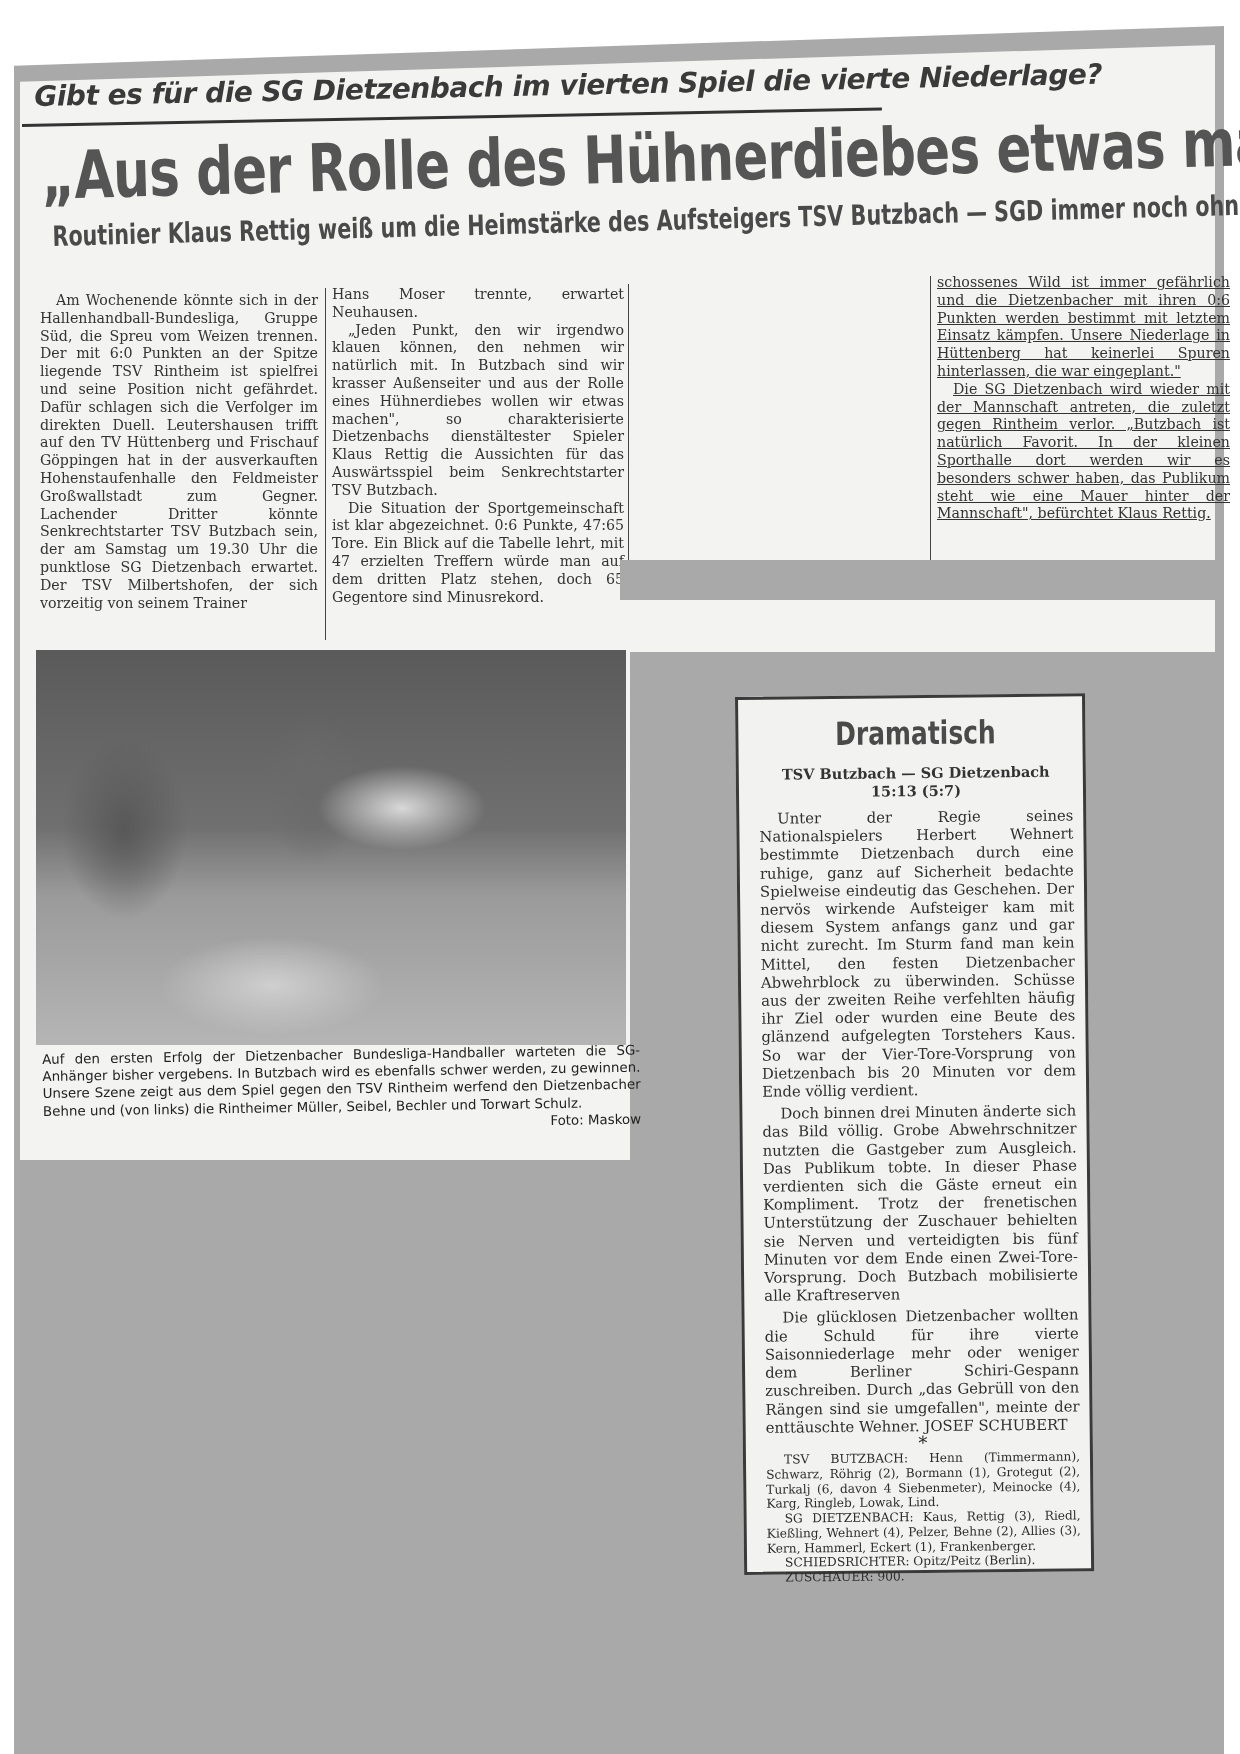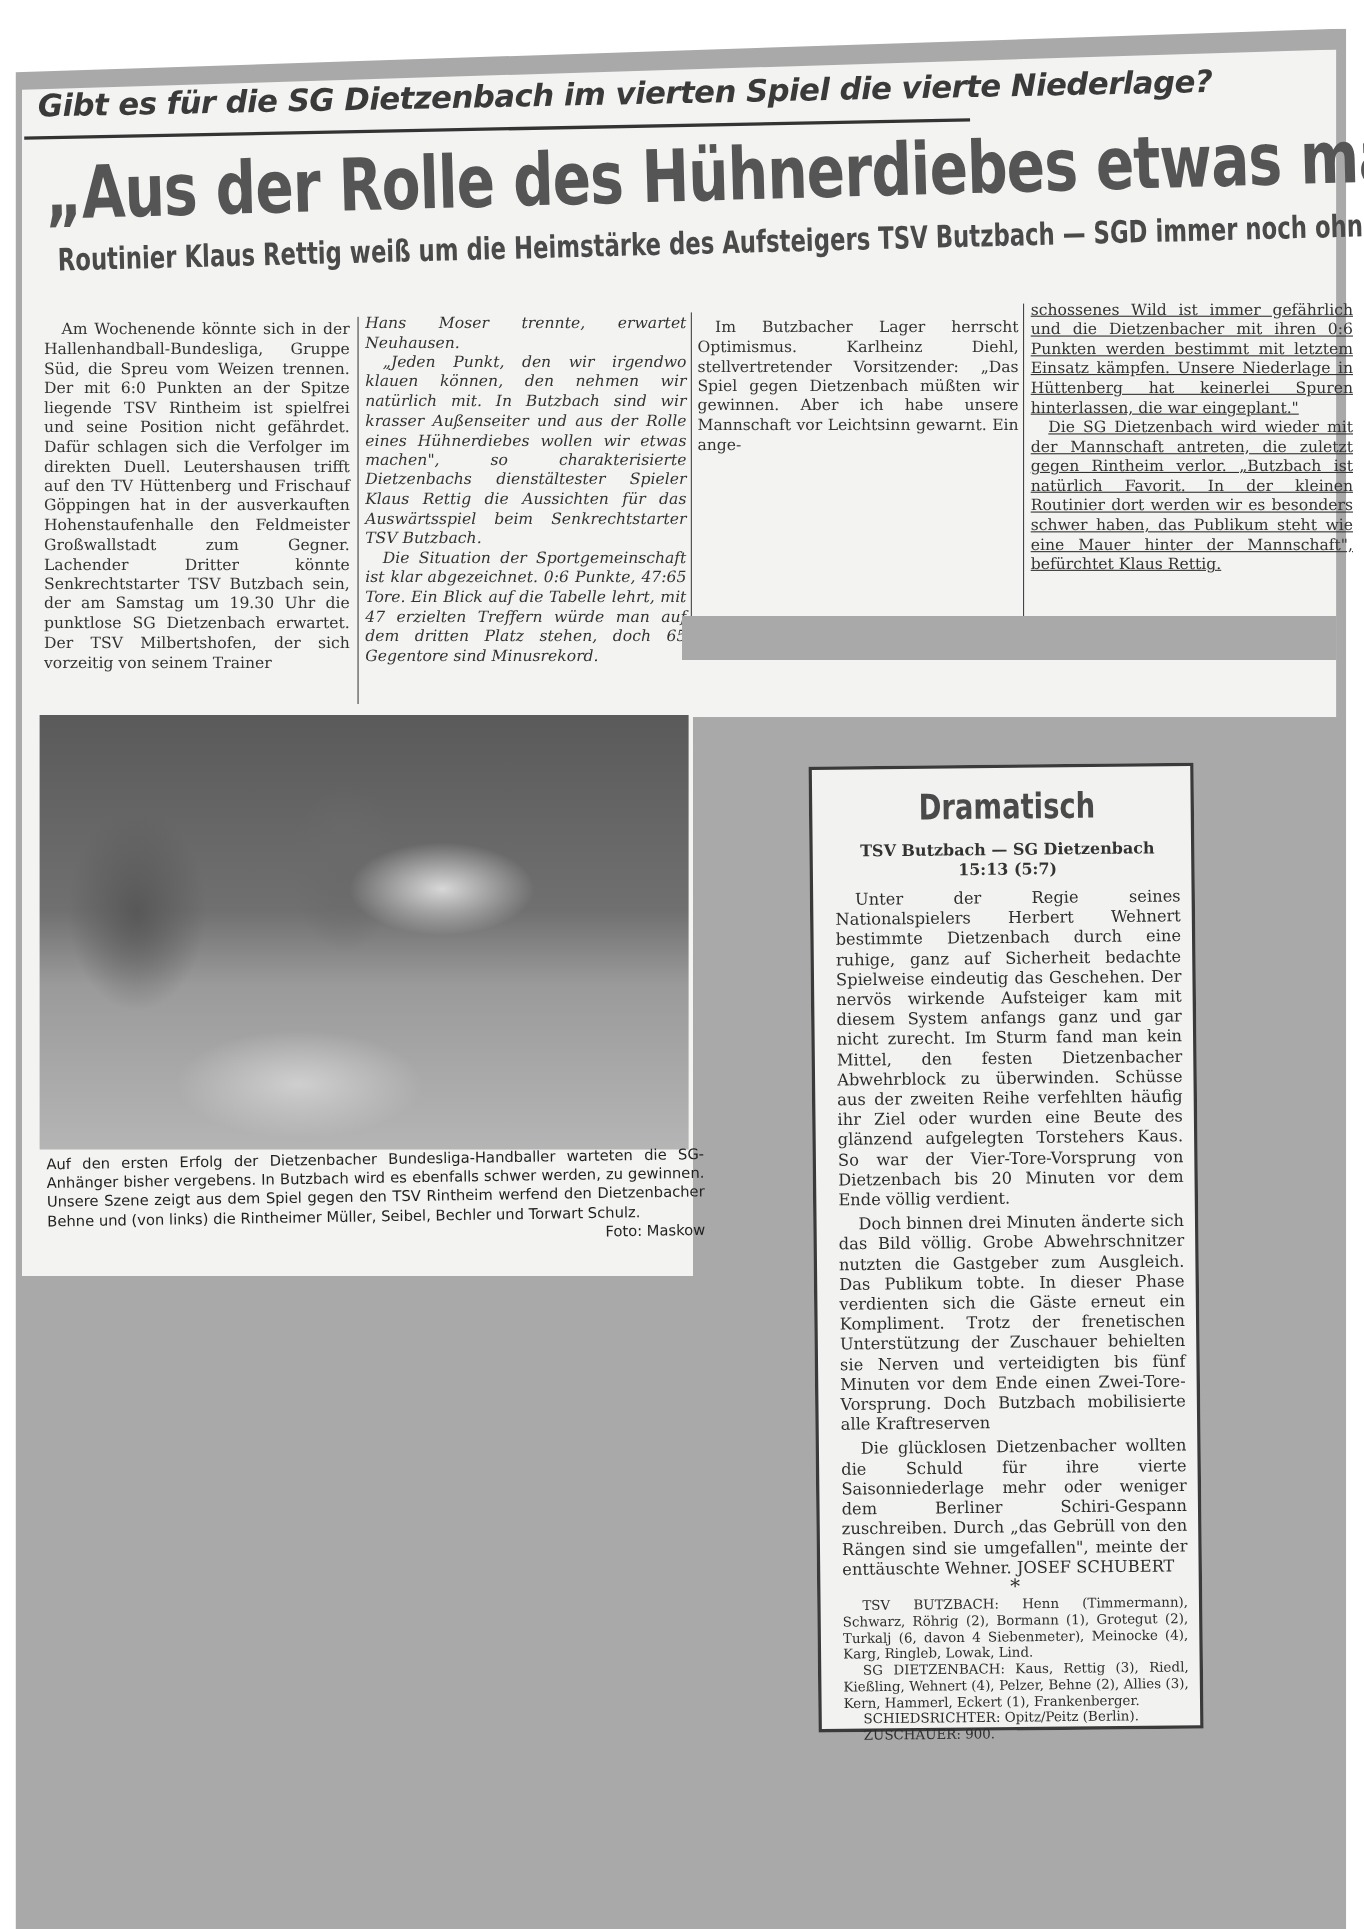--- a/index.html
+++ b/index.html
@@ -53,21 +53,21 @@
     white-space:nowrap;
   }
   .col {
     position:absolute; font-size:14.2px; line-height:17.8px; text-align:justify;
     color:#333;
   }
   .col p { margin:0; text-indent:16px; }
   .col p.noindent { text-indent:0; }
   .col-rule { position:absolute; width:1px; background:#444; }
   .c1 { left:40px; top:292px; width:278px; }
-  .c2 { left:332px; top:286px; width:292px;font-style:italic; }
+  .c2 { left:332px; top:286px; width:292px; }
   .c3 { left:634px; top:282px; width:292px; }
   .c4 { left:937px; top:274px; width:293px;text-decoration:underline; }
   .photo {
     position:absolute; left:36px; top:650px; width:590px; height:395px;
     background:
       radial-gradient(ellipse 120px 60px at 62% 40%, #d8d8d8 0%, rgba(216,216,216,0) 70%),
       radial-gradient(ellipse 160px 70px at 40% 85%, #cfcfcf 0%, rgba(207,207,207,0) 70%),
       radial-gradient(ellipse 90px 130px at 15% 45%, #585858 0%, rgba(88,88,88,0) 70%),
       radial-gradient(ellipse 70px 110px at 47% 35%, #6a6a6a 0%, rgba(106,106,106,0) 70%),
       linear-gradient(180deg, #5a5a5a 0%, #707070 45%, #9a9a9a 62%, #b5b5b5 100%);
@@ -113,26 +113,25 @@
   <p>Am Wochenende könnte sich in der Hallenhandball-Bundesliga, Gruppe Süd, die Spreu vom Weizen trennen. Der mit 6:0 Punkten an der Spitze liegende TSV Rintheim ist spielfrei und seine Position nicht gefährdet. Dafür schlagen sich die Verfolger im direkten Duell. Leutershausen trifft auf den TV Hüttenberg und Frischauf Göppingen hat in der ausverkauften Hohenstaufenhalle den Feldmeister Großwallstadt zum Gegner. Lachender Dritter könnte Senkrechtstarter TSV Butzbach sein, der am Samstag um 19.30 Uhr die punktlose SG Dietzenbach erwartet. Der TSV Milbertshofen, der sich vorzeitig von seinem Trainer</p>
 </div>
 <div class="col-rule" style="left:325px;top:288px;height:352px;"></div>
 <div class="col c2">
   <p class="noindent">Hans Moser trennte, erwartet Neuhausen.</p>
   <p>„Jeden Punkt, den wir irgendwo klauen können, den nehmen wir natürlich mit. In Butzbach sind wir krasser Außenseiter und aus der Rolle eines Hühnerdiebes wollen wir etwas machen", so charakterisierte Dietzenbachs dienstältester Spieler Klaus Rettig die Aussichten für das Auswärtsspiel beim Senkrechtstarter TSV Butzbach.</p>
   <p>Die Situation der Sportgemeinschaft ist klar abgezeichnet. 0:6 Punkte, 47:65 Tore. Ein Blick auf die Tabelle lehrt, mit 47 erzielten Treffern würde man auf dem dritten Platz stehen, doch 65 Gegentore sind Minusrekord.</p>
 </div>
 <div class="col-rule" style="left:628px;top:284px;height:300px;"></div>
 <div class="col c3">
-  <p style="margin-top:8px">Im Butzbacher Lager herrscht Optimismus. Karlheinz Diehl, stellvertretender Vorsitzender: „Das Spiel gegen Dietzenbach müßten wir gewinnen. Aber ich habe unsere Mannschaft vor Leichtsinn gewarnt. Ein ange-</p>
 </div>
 <div class="col-rule" style="left:930px;top:276px;height:310px;"></div>
 <div class="col c4">
   <p class="noindent">schossenes Wild ist immer gefährlich und die Dietzenbacher mit ihren 0:6 Punkten werden bestimmt mit letztem Einsatz kämpfen. Unsere Niederlage in Hüttenberg hat keinerlei Spuren hinterlassen, die war eingeplant."</p>
-  <p>Die SG Dietzenbach wird wieder mit der Mannschaft antreten, die zuletzt gegen Rintheim verlor. „Butzbach ist natürlich Favorit. In der kleinen Routinier dort werden wir es besonders schwer haben, das Publikum steht wie eine Mauer hinter der Mannschaft", befürchtet Klaus Rettig.</p>
+  <p>Die SG Dietzenbach wird wieder mit der Mannschaft antreten, die zuletzt gegen Rintheim verlor. „Butzbach ist natürlich Favorit. In der kleinen Sporthalle dort werden wir es besonders schwer haben, das Publikum steht wie eine Mauer hinter der Mannschaft", befürchtet Klaus Rettig.</p>
 </div>
 
 <div class="clip-right-ext"></div>
 
 <div class="photo"></div>
 <div class="caption">
   <span>Auf den ersten Erfolg der Dietzenbacher Bundesliga-Handballer warteten die SG-Anhänger bisher vergebens. In Butzbach wird es ebenfalls schwer werden, zu gewinnen. Unsere Szene zeigt aus dem Spiel gegen den TSV Rintheim werfend den Dietzenbacher Behne und (von links) die Rintheimer Müller, Seibel, Bechler und Torwart Schulz.</span>
   <span class="credit">Foto: Maskow</span>
 </div>
 

